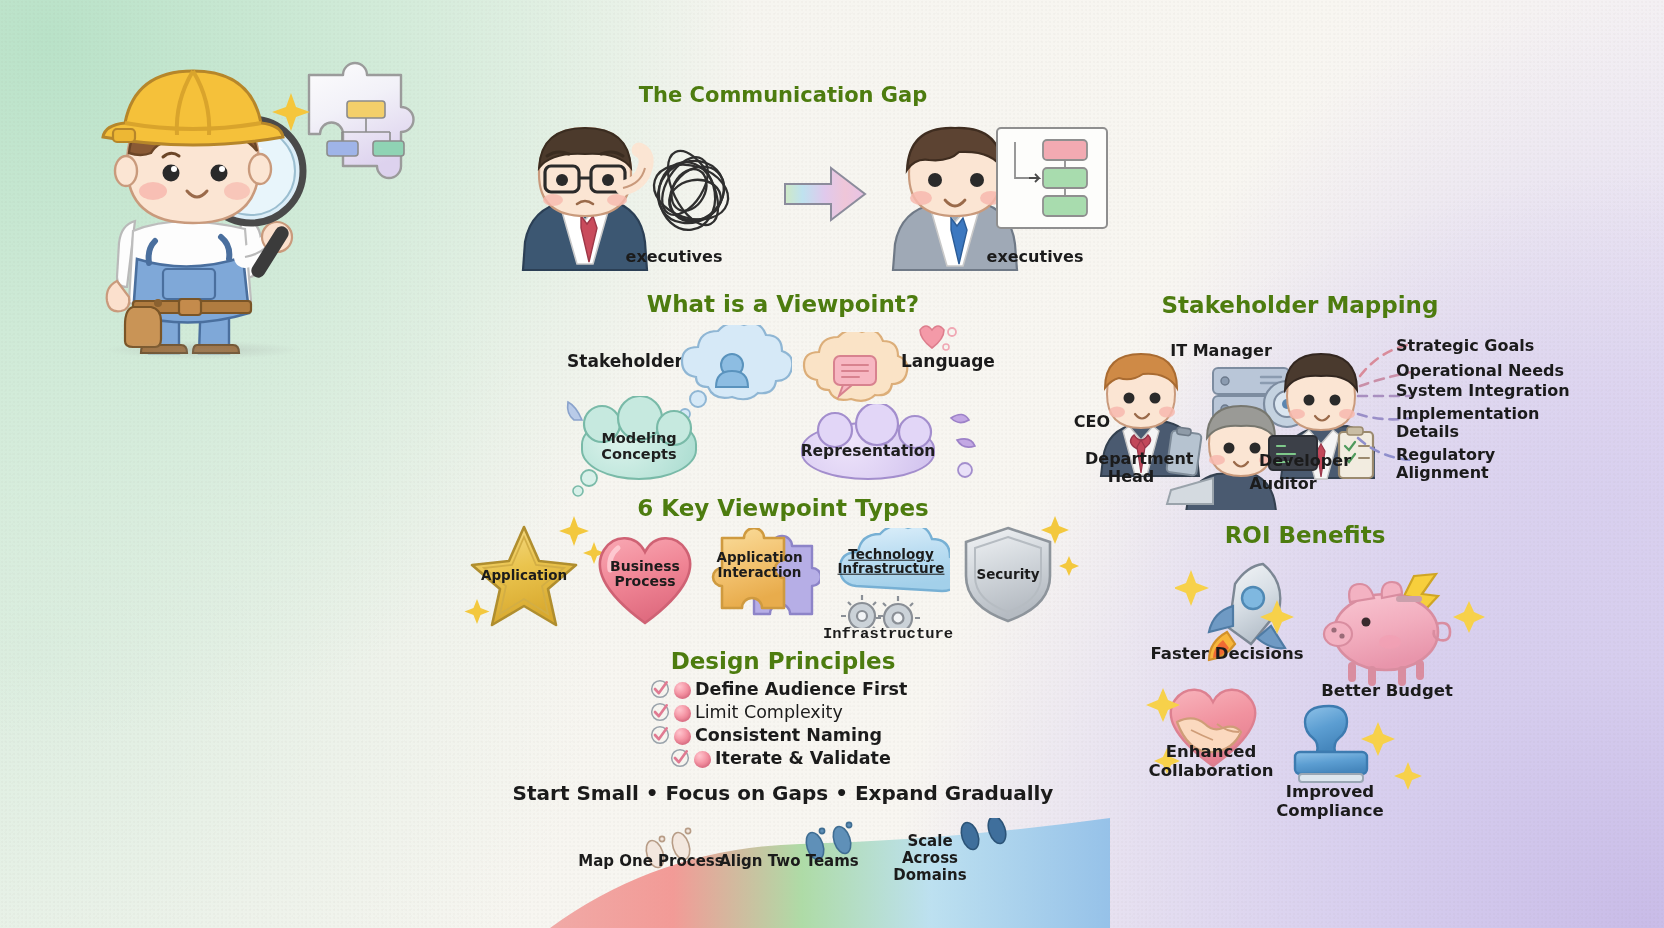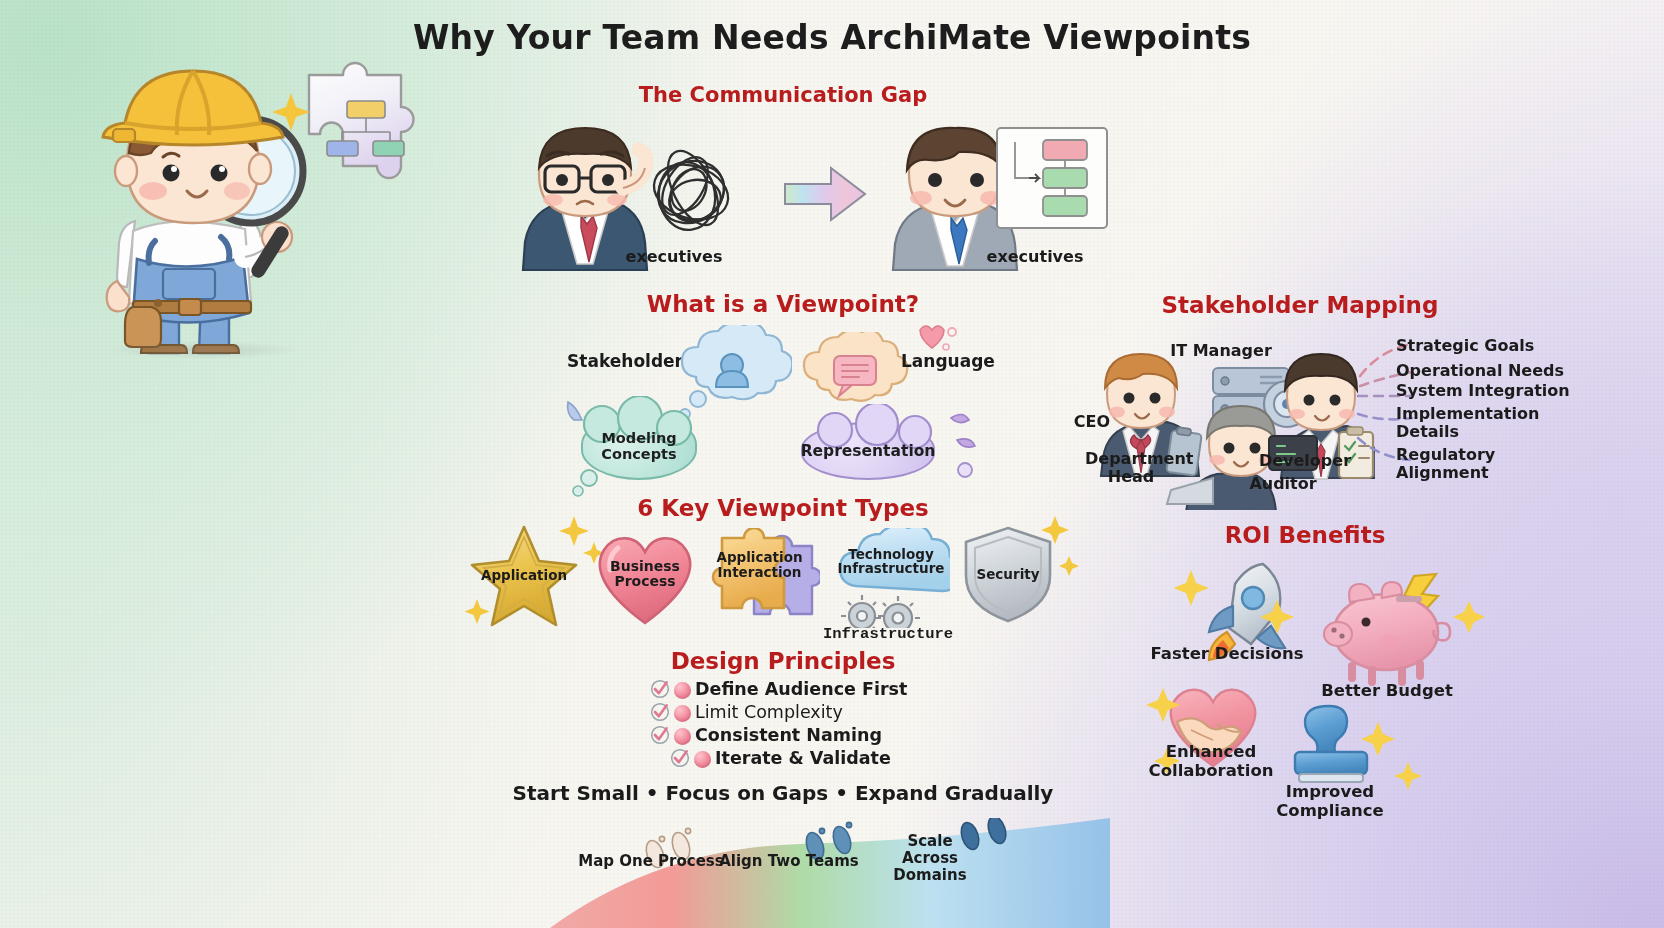--- a/index.html
+++ b/index.html
@@ -29,21 +29,21 @@
     background-size:4px 4px, 7px 7px;
     background-position:0 0, 2px 3px;
   }
 
   
   .h-main{
     position:absolute; width:100%; text-align:center;
     font-weight:bold; color:#1d1d1d; letter-spacing:.2px;
   }
   .sec-title{
-    position:absolute; font-weight:bold; color:#b91c1c;
+    position:absolute; font-weight:bold; color:#4d7c0f;
     text-align:left; white-space:nowrap; transform:translateX(-50%);
   }
   .lbl{ position:absolute; color:#1b1b1b; font-weight:bold; white-space:nowrap; }
   .lbl.c{ transform:translateX(-50%); text-align:center; }
   .lbl.r{ transform:translateX(-100%); text-align:right; }
   .lbl.w{ white-space:normal; }
 
   
   .mascot{ position:absolute; left:55px; top:45px; width:370px; height:320px; }
   .m-shadow{
@@ -80,21 +80,20 @@
   .dash-svg{ position:absolute; left:1356px; top:320px; }
 </style>
 </head>
 <body>
 
 <div id="stage">
 
   <div class="bg-base"></div>
   <div class="bg-paper"></div>
 
-  <div class="h-main" style="top:18px; font-size:33px;">Why Your Team Needs ArchiMate Viewpoints</div>
 
   <div class="mascot">
     <div class="m-shadow"></div>
     <svg width="370" height="320" viewBox="0 0 370 320">
 
       <g>
         <path d="M252 28 h36 a13 13 0 1 1 26 0 h36 v34 a12 12 0 1 1 0 26 v38 a13 13 0 1 1 -26 0 h-36 v-36 a12 12 0 1 0 -24 0 h-12 z
                  M252 90 h12 a12 12 0 0 1 24 0 v36 h-36 z" fill="none"></path>
         <path d="M254 30 h34 a12 12 0 1 1 24 0 h34 v32 a11.5 11.5 0 1 1 0 25 v34 a12 12 0 1 1 -24 0 h-34 v-32 a11.5 11.5 0 1 0 -23 0 h-11 z" fill="url(#pz)" stroke="#9b9b9b" stroke-width="2.4" stroke-linejoin="round"></path>
         <rect x="292" y="56" width="38" height="17" rx="3" fill="#f3cf6a" stroke="#8c8c8c" stroke-width="1.6"></rect>
@@ -330,21 +329,21 @@
   <div class="vtype" style="left:832px; top:528px; width:118px; height:100px;">
     <svg width="118" height="100">
       <path d="M24 58 q-16 -2 -16 -18 q0 -16 18 -16 q3 -18 22 -18 q12 -13 28 -6 q18 -7 24 11 q18 0 18 18 q13 5 11 18 q-3 16 -19 16 z" fill="url(#sky)" stroke="#77b0d4" stroke-width="2.4"></path>
       <g stroke="#8a8f96" stroke-width="2.2" fill="#cbd2d8">
         <path d="M30 88 m-13 0 a13 13 0 1 0 26 0 a13 13 0 1 0 -26 0 M30 72 v-5 M30 104 v5 M14 88 h-5 M46 88 h5 M19 77 l-3 -3 M41 99 l3 3 M41 77 l3 -3 M19 99 l-3 3"></path>
         <circle cx="30" cy="88" r="5" fill="#f2f4f6"></circle>
         <path d="M66 90 m-14 0 a14 14 0 1 0 28 0 a14 14 0 1 0 -28 0 M66 73 v-5 M66 107 v5 M49 90 h-5 M83 90 h5 M54 78 l-3 -3 M78 102 l3 3 M78 78 l3 -3 M54 102 l-3 3"></path>
         <circle cx="66" cy="90" r="5.5" fill="#f2f4f6"></circle>
       </g>
     </svg>
-    <div class="vt-label" style="font-size:13.5px; top:33%; width:110px;">Technology Infrastructure</div>
+    <div class="vt-label" style="font-size:13.5px; top:33%; width:110px;text-decoration:underline;">Technology Infrastructure</div>
   </div>
   <div class="lbl c" style="left:888px; top:625px; font-size:15.5px;font-family:Liberation Mono, monospace;">Infrastructure</div>
 
   <div class="vtype" style="left:960px; top:524px; width:96px; height:100px;">
     <svg width="96" height="100">
       <path d="M48 4 L90 18 V52 Q90 82 48 97 Q6 82 6 52 V18 Z" fill="url(#steel)" stroke="#8d949b" stroke-width="2.6"></path>
       <path d="M48 13 L81 24 V52 Q81 76 48 88 Q15 76 15 52 V24 Z" fill="none" stroke="#b6bcc2" stroke-width="2"></path>
     </svg>
     <div class="vt-label" style="font-size:13.5px;">Security</div>
   </div>

